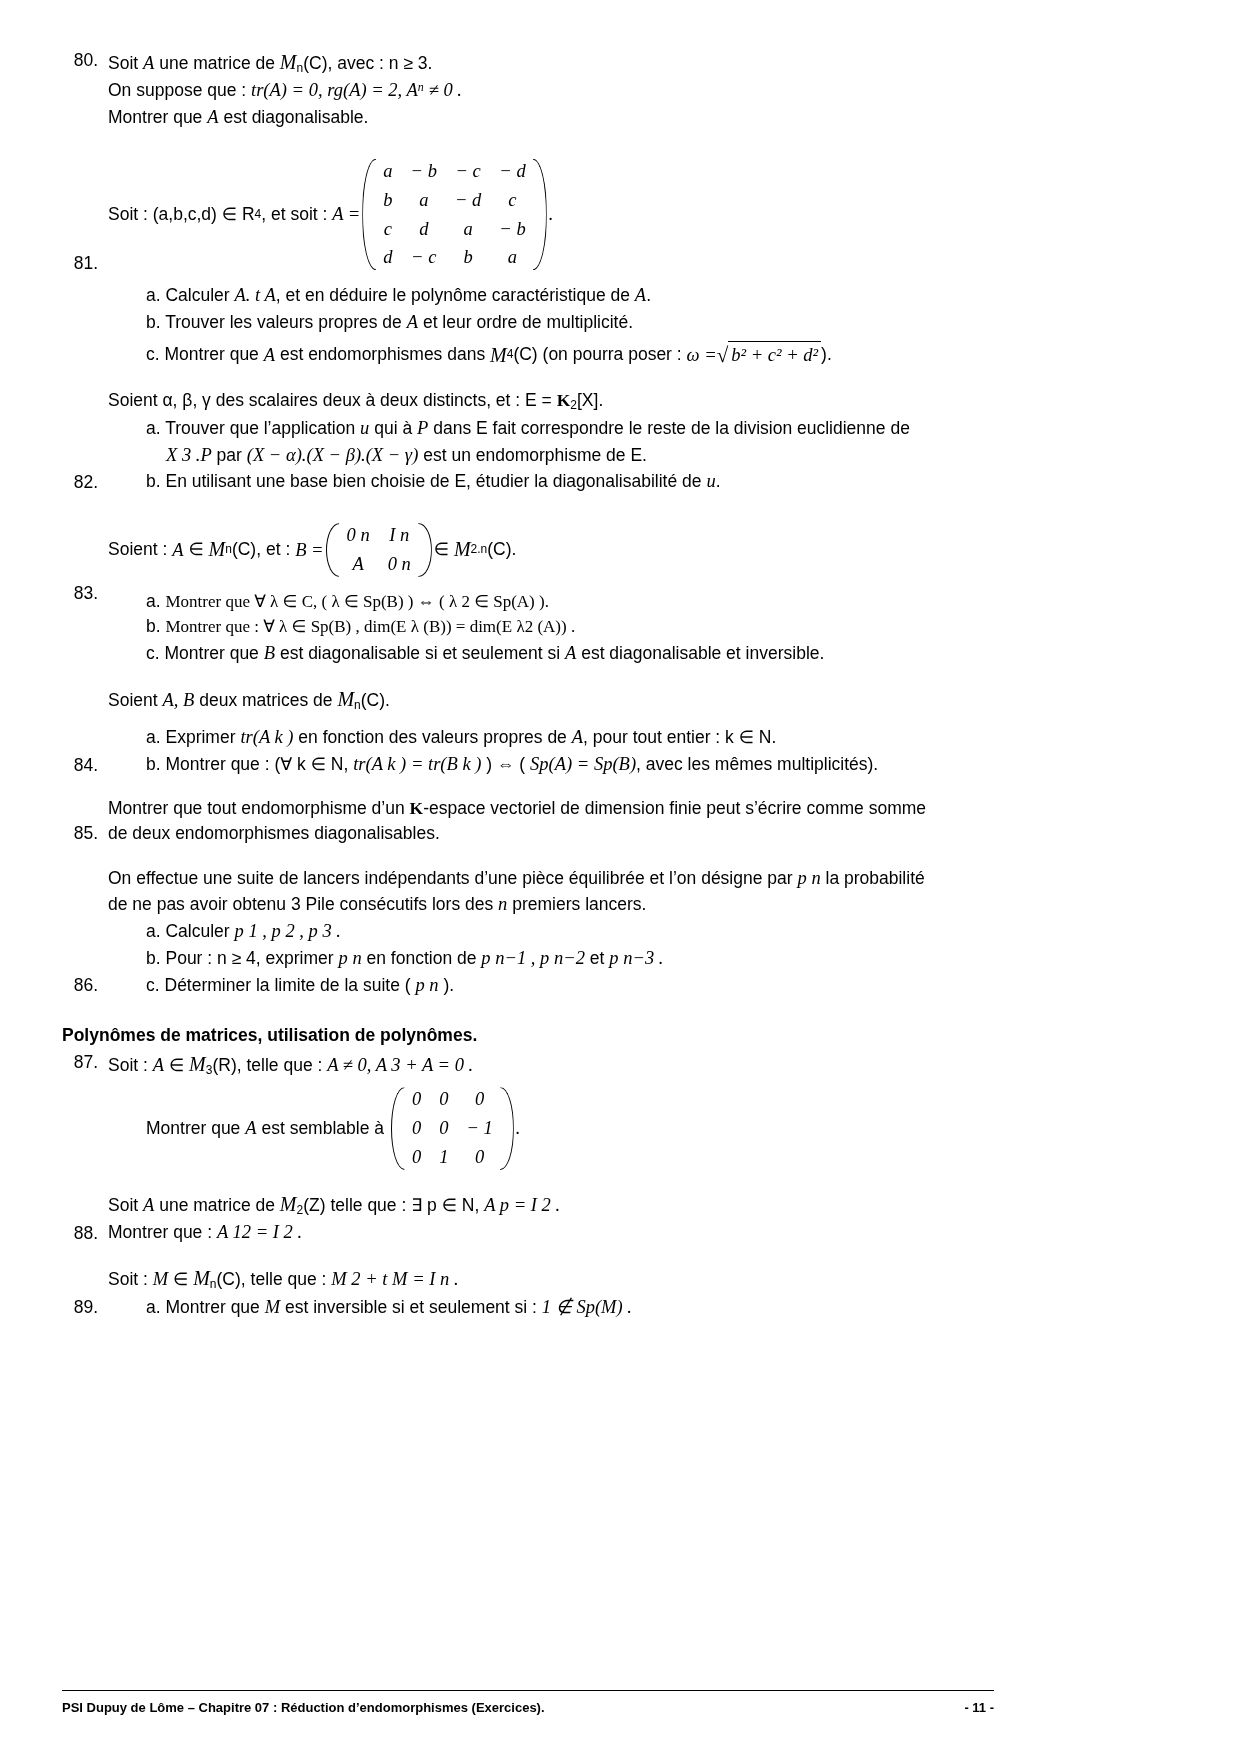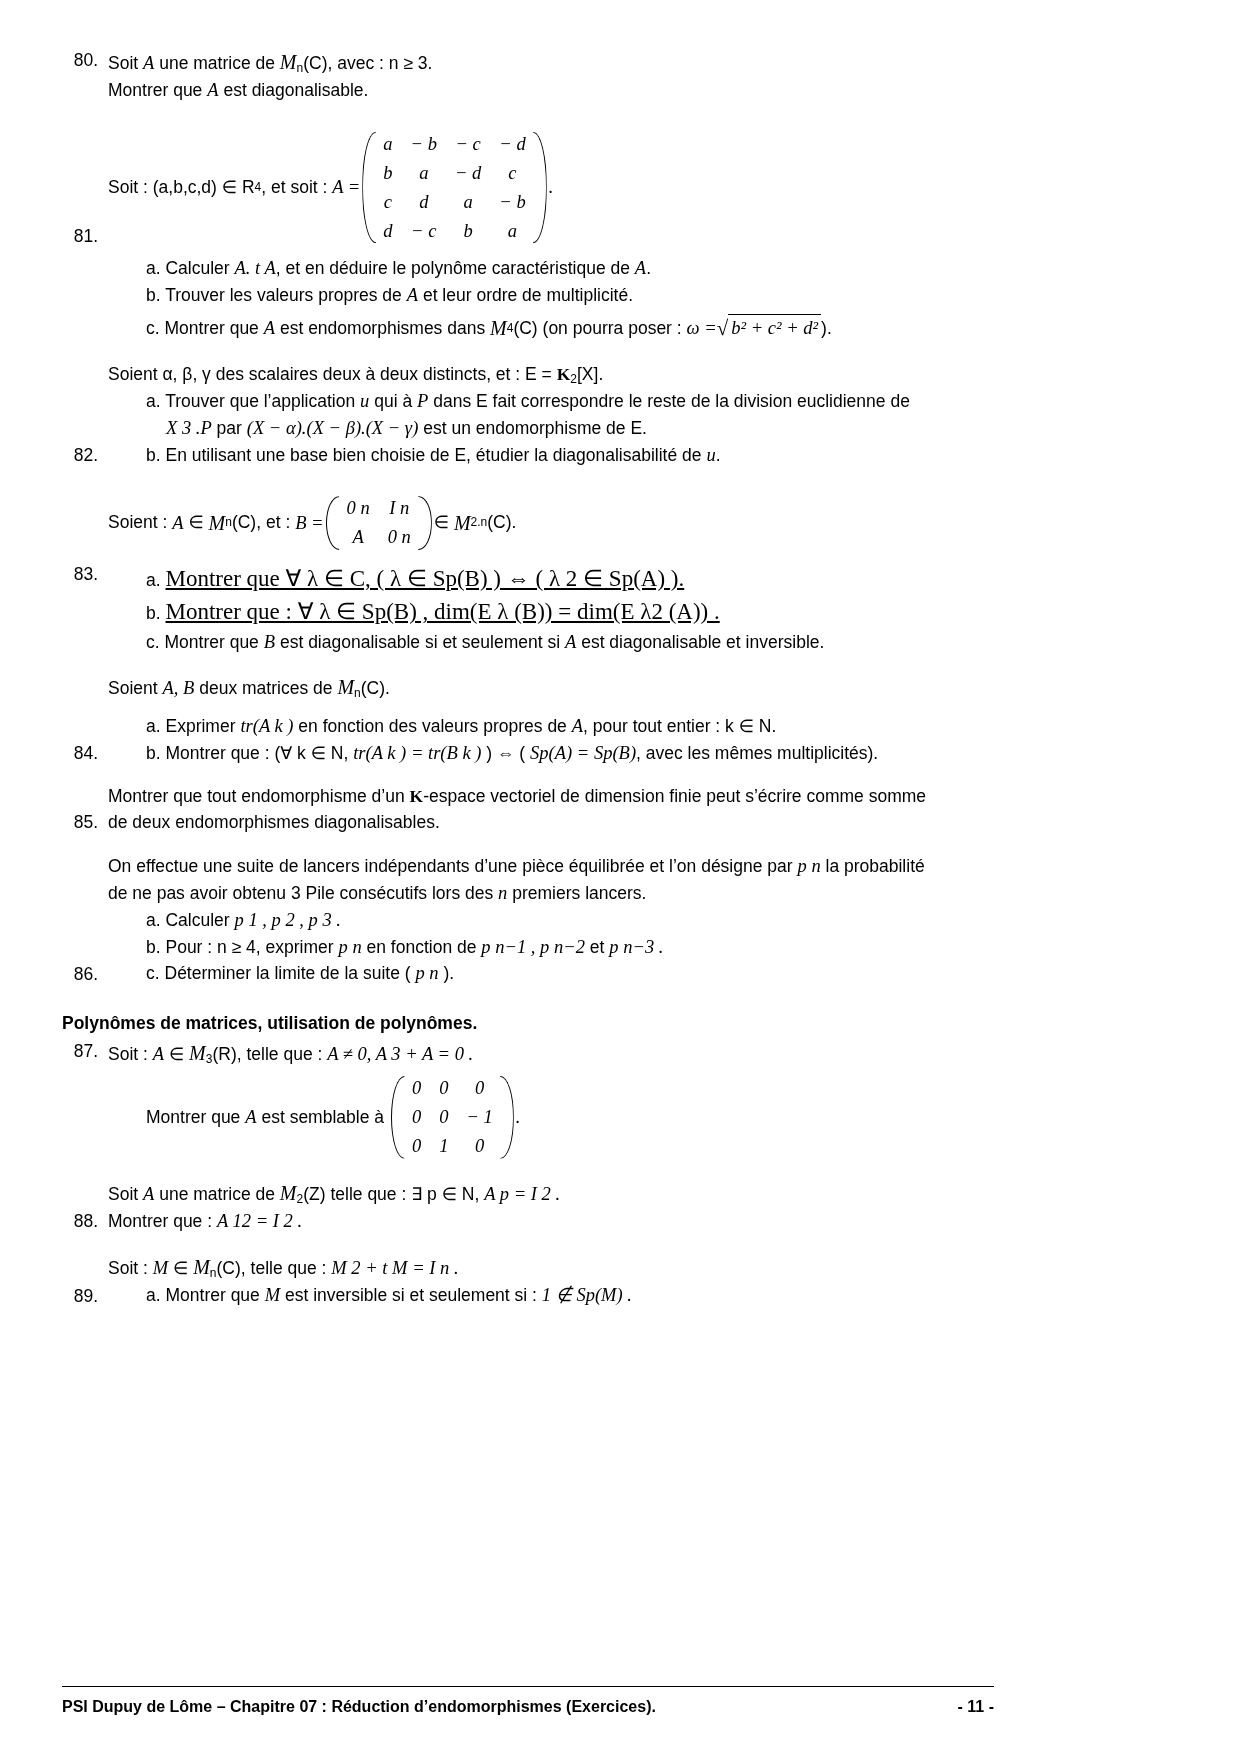--- a/index.html
+++ b/index.html
@@ -40,22 +40,21 @@
     padding-left: 38px;
   }
   .mathi {
     font-family: "Liberation Serif", serif;
     font-style: italic;
     font-size: 18.5px;
   }
   .mathr {
     font-family: "Liberation Serif", serif;
     font-style: normal;
-    font-size: 23px;
-    text-decoration: underline;
+    font-size: 17px;
   }
   .scr {
     font-family: "Liberation Serif", serif;
     font-style: italic;
     font-size: 20px;
   }
   .sub-s {
     font-size: 12px;
     vertical-align: -0.25em;
   }
@@ -150,40 +149,45 @@
     right: 62px;
     bottom: 36px;
   }
   .footer-rule {
     border-top: 1.3px solid #000;
     margin-bottom: 8px;
   }
   .footer-row {
     display: flex;
     justify-content: space-between;
-    font-size: 16px;
+    font-size: 13px;
     font-weight: bold;
   }
   .gap-s { margin-top: 10px; }
   .gap-m { margin-top: 18px; align-items: flex-end; }
   .gap-l { margin-top: 26px; }
 </style>
 </head>
 <body>
 
 <div class="page">
 
   <div class="item">
     <div class="num">80.</div>
     <div class="body">
       <div>
         <span>Soit</span>
         <span class="mathi">A</span>
         <span>une matrice de</span>
         <span class="scr">M</span><span class="sub-s">n</span><span>(C), avec : n ≥ 3.</span>
+      </div>
+      <div>
+        <span>On suppose que :</span>
+        <span class="mathi">tr(A) = 0, rg(A) = 2, A</span><span class="mathi sup-s">n</span>
+        <span class="mathi">≠ 0 .</span>
       </div>
       <div>
         <span>Montrer que</span>
         <span class="mathi">A</span>
         <span>est diagonalisable.</span>
       </div>
     </div>
   </div>
 
   <div class="item gap-l">

